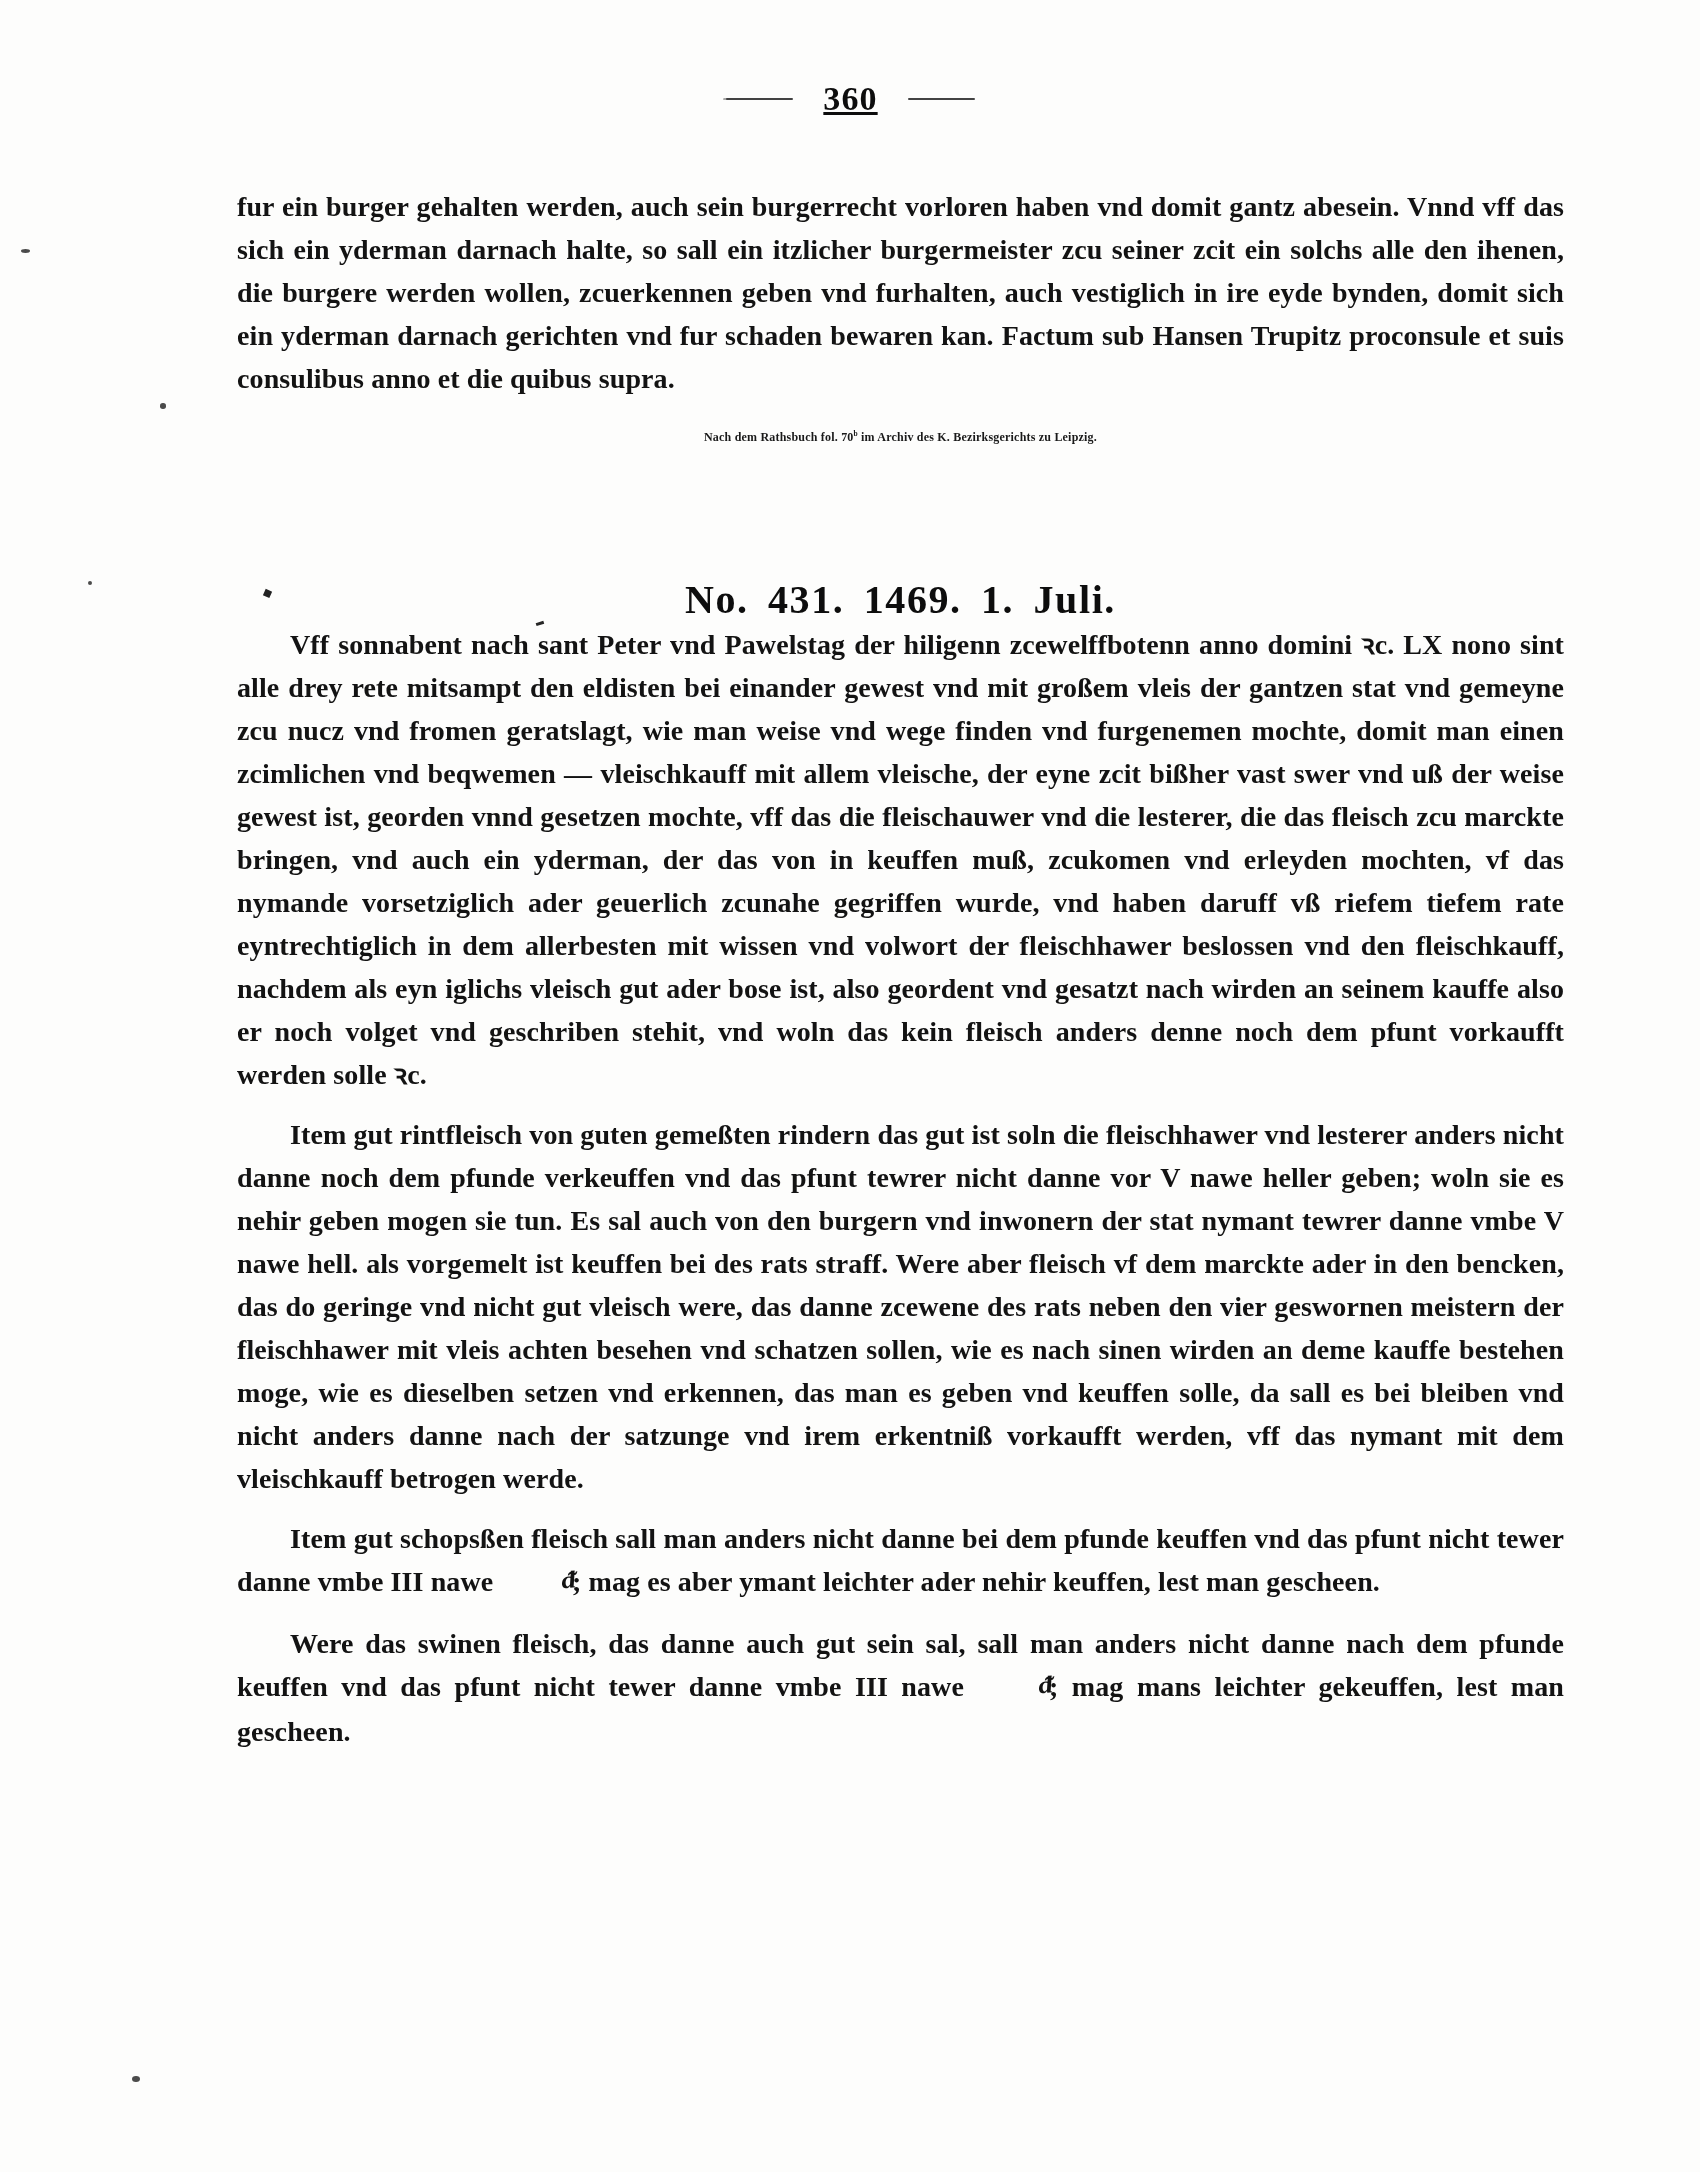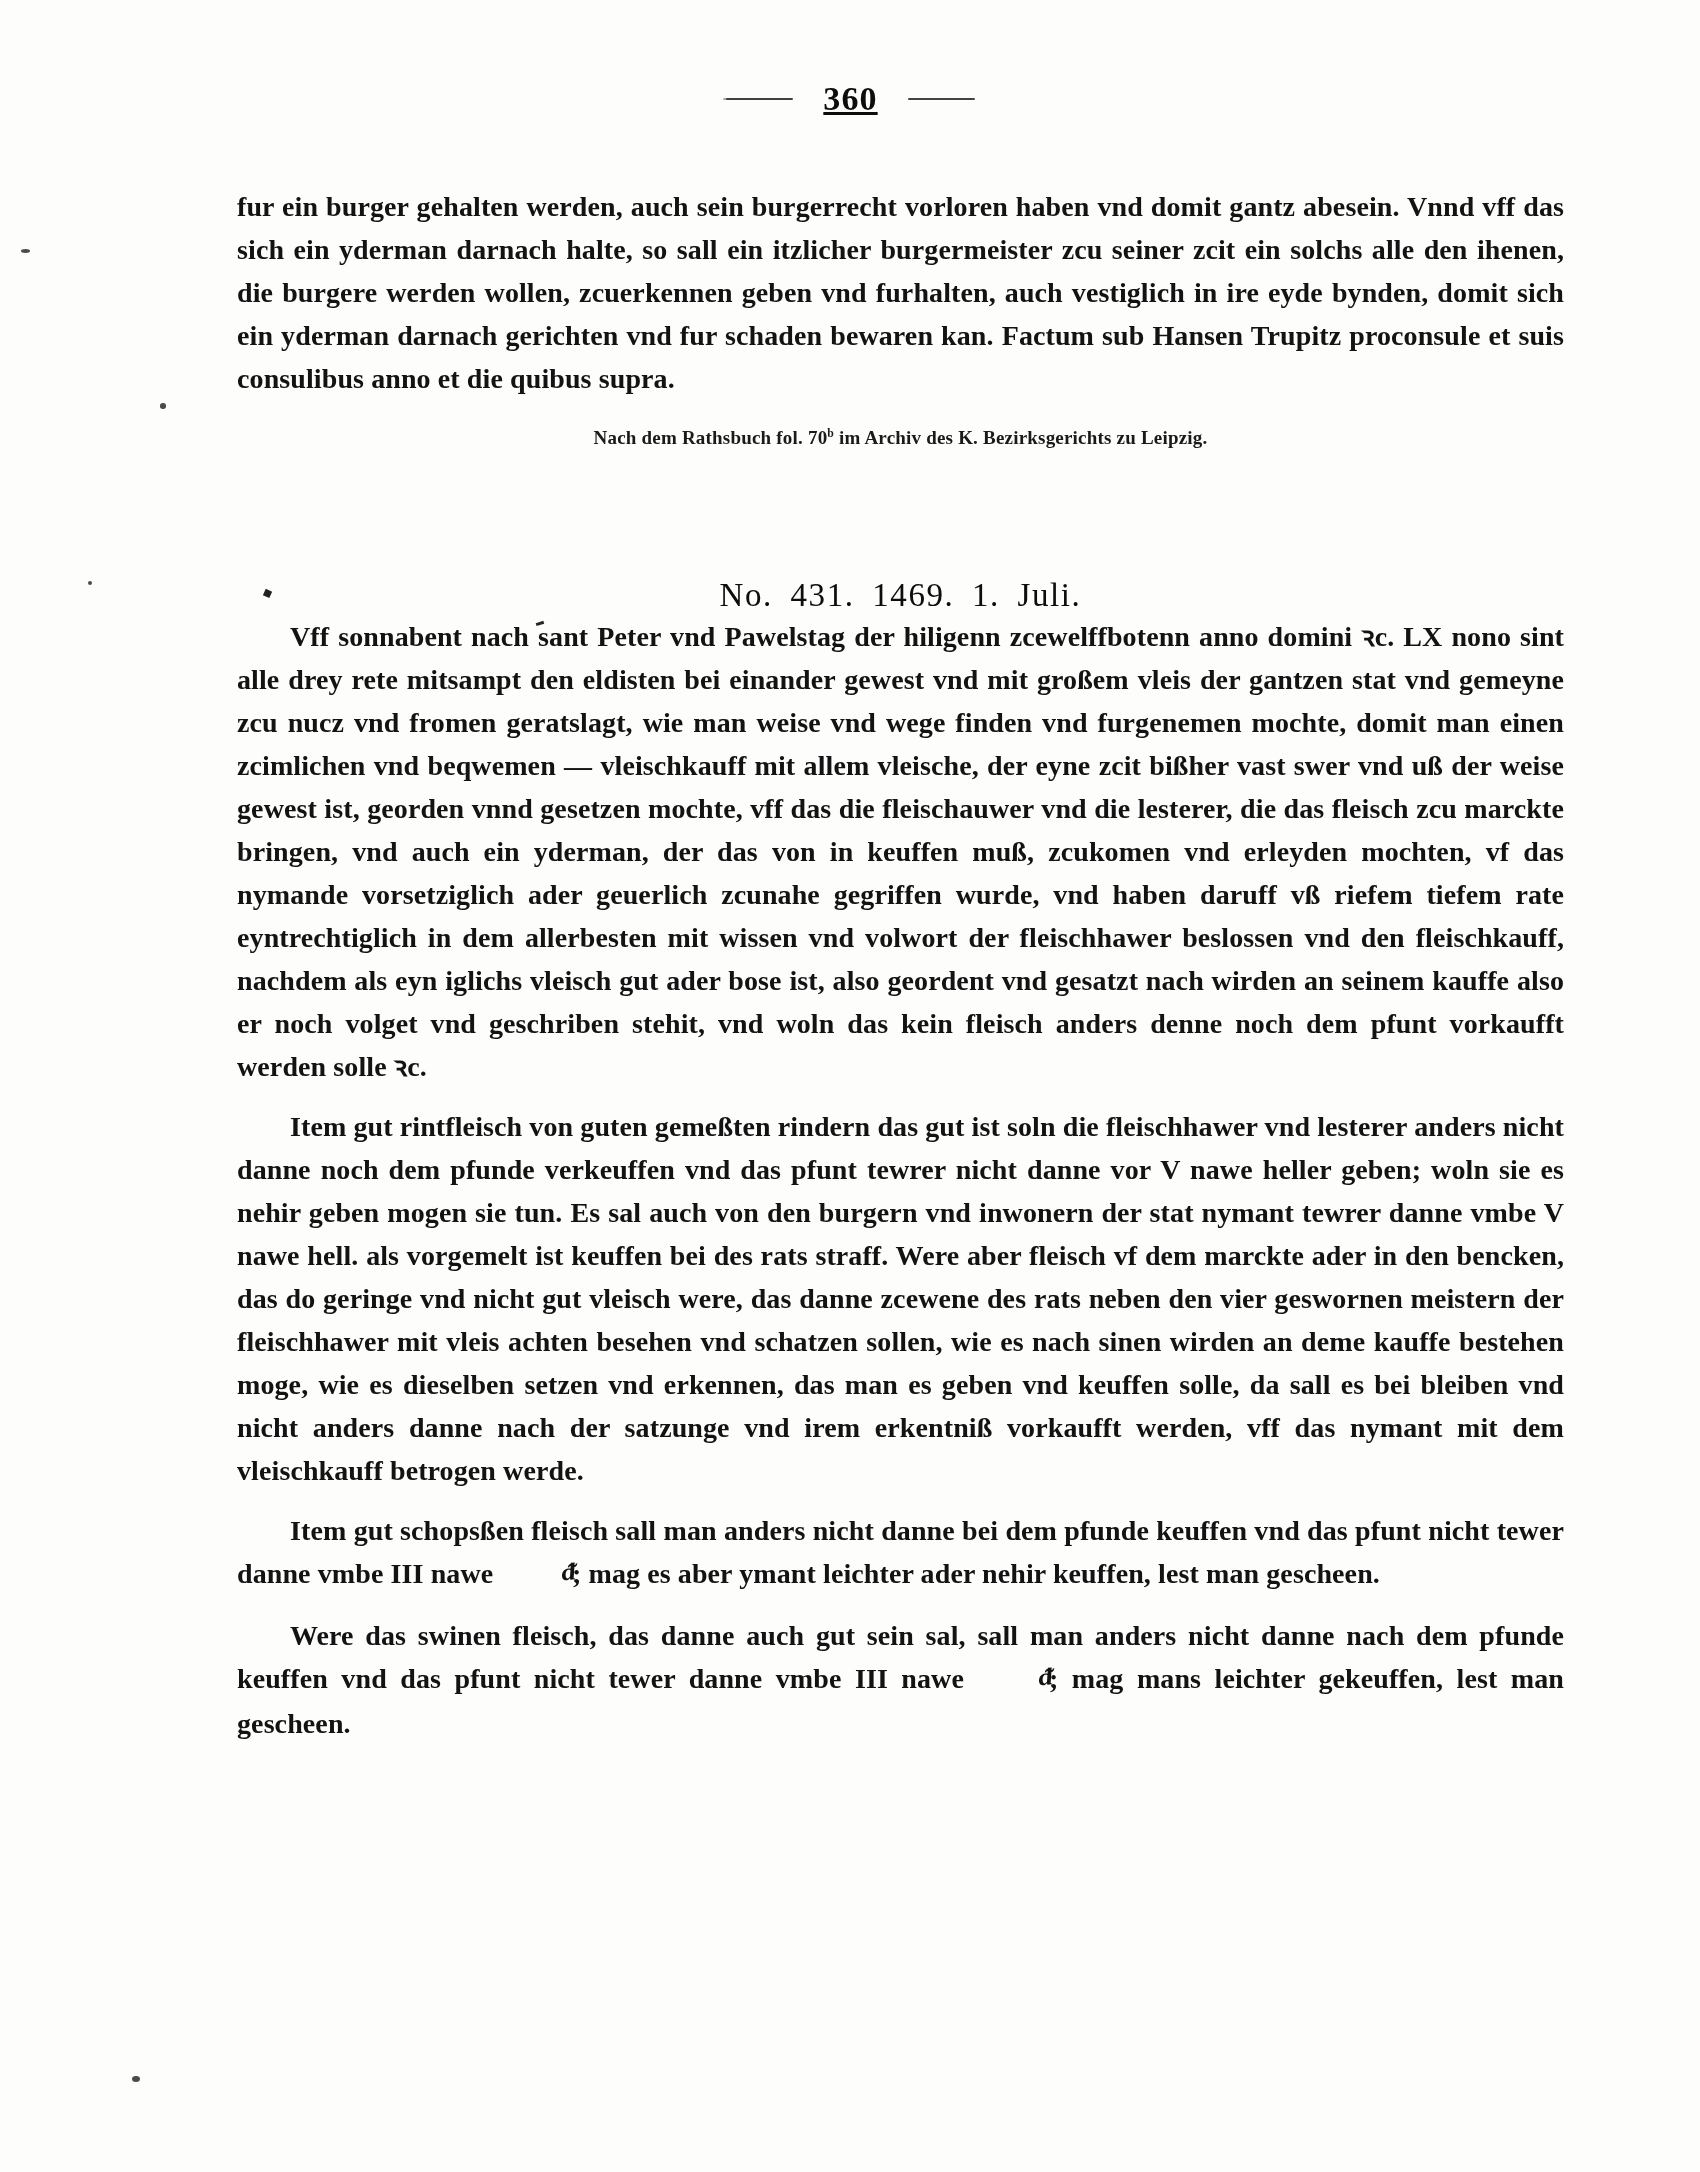--- a/index.html
+++ b/index.html
@@ -69,41 +69,41 @@
     letter-spacing: 0.1px;
     -webkit-font-smoothing: none;
   }
   p.body.indent { text-indent: 53px; }
   p.body + p.body { margin-top: 17px; }
 
   
   .source-note {
     margin-top: 25px;
     text-align: center;
-    font-size: 19px;
+    font-size: 12px;
     line-height: 25px;
     font-weight: 600;
     color: #1a1a1a;
     letter-spacing: 0.2px;
   }
   .source-note sup {
     font-size: .62em;
     vertical-align: super;
     line-height: 0;
   }
 
   
   .doc-head {
     margin-top: 126px;
     text-align: center;
     position: relative;
   }
   .doc-number {
-    font-size: 33px;
-    font-weight: 400;
+    font-size: 40px;
+    font-weight: 700;
     letter-spacing: 1.6px;
     color: #0d0d0d;
     line-height: 1.18;
     word-spacing: 7.7px;
     margin-top: 28px;
   }
   .doc-subtitle {
     margin-top: 22px;
     font-size: 22.5px;
     font-style: italic;

